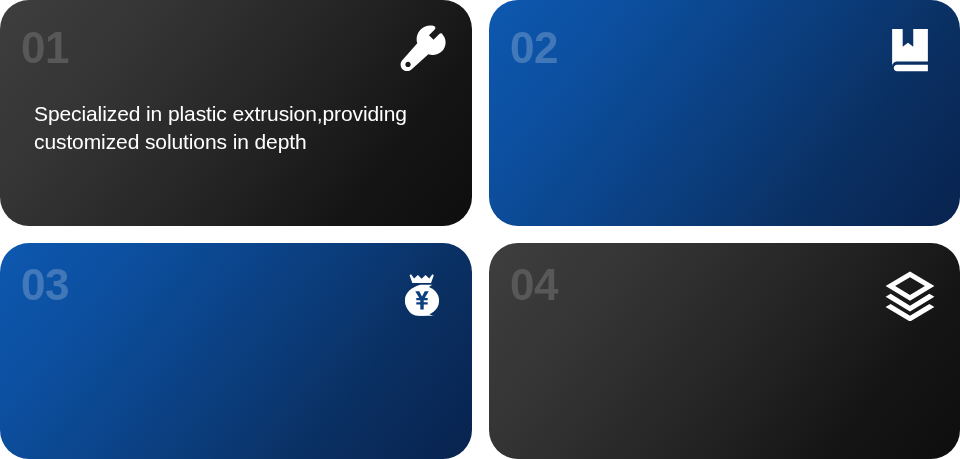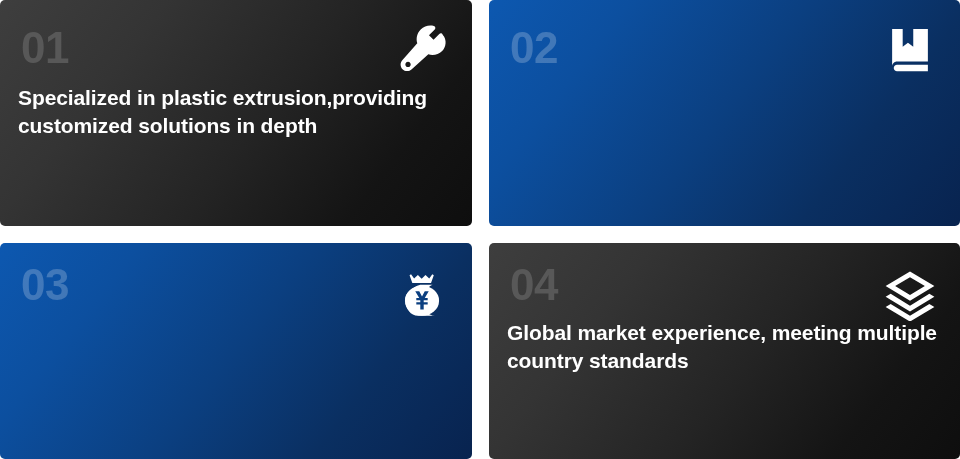--- a/index.html
+++ b/index.html
@@ -20,21 +20,21 @@
     display: grid;
     grid-template-columns: 472px 471px;
     grid-template-rows: 226px 216px;
     column-gap: 17px;
     row-gap: 17px;
     box-sizing: border-box;
   }
 
   .card {
     position: relative;
-    border-radius: 5px;
+    border-radius: 29px;
     overflow: hidden;
     box-sizing: border-box;
     padding: 26px 22px 20px 18px;
     display: flex;
     flex-direction: column;
     justify-content: flex-start;
   }
 
   .card.dark {
     background: linear-gradient(128deg, #3e3e3e 0%, #343434 26%, #242424 55%, #141414 80%, #0e0e0e 100%);
@@ -54,24 +54,24 @@
     letter-spacing: -0.5px;
     margin: 0 0 14px 3px;
     user-select: none;
   }
   .card.dark .num { color: #585858; }
   .card.blue .num { color: rgba(255,255,255,0.22); }
 
   .card.r2 .num { margin-bottom: 12px; }
 
   .desc {
-    margin: 0;
+    margin: 16px;
     color: #ffffff;
     font-size: 21px;
-    font-weight: 700;
+    font-weight: 400;
     line-height: 1.33;
     letter-spacing: -0.1px;
     max-width: 430px;
   }
 
   .icon {
     position: absolute;
     top: 24px;
     right: 24px;
     width: 52px;
@@ -114,21 +114,20 @@
         <path fill="#ffffff" d="M18.5 6.5l3.8 5.2 4.6-4.3 4.7 4.5 4.7-4.5 4.6 4.3 3.8-5.2 1.8 1.2 -3.4 9.6H20.1L16.7 7.7z"></path>
         <path fill="#ffffff" d="M23.0 19.5h18c0 0-14.8 5.4-14.8 18.9 0 10.6 8.2 19.1 18.3 19.1H19.5C9.4 57.5 1.2 49.0 1.2 38.4 1.2 24.9 23.0 19.5 23.0 19.5z" transform="translate(10.5,0) scale(0.84 1)"></path>
         <ellipse cx="32" cy="39" rx="21" ry="18.5" fill="#ffffff"></ellipse>
         <path fill="#0b3f80" d="M28.6 27.5l3.4 6.3 3.4-6.3h4.9l-4.9 8.2h3.6v2.9h-4.9v2.2h4.9v2.9h-4.9v6.0h-4.2v-6.0h-4.9v-2.9h4.9v-2.2h-4.9v-2.9h3.6l-4.9-8.2z"></path>
       </svg>
     </span>
   </div>
 
   <div class="card dark r2">
     <div class="num">04</div>
-    <p class="desc">Global market experience, meeting multiple country standards</p>
     <span class="icon">
       <svg viewBox="0 0 64 64" xmlns="http://www.w3.org/2000/svg">
         <path fill="#ffffff" d="M32 3L2 21l30 18 30-18L32 3zm0 7.2L50.3 21 32 31.9 13.7 21 32 10.2z"></path>
         <path fill="#ffffff" d="M8.2 30.6L2 34.3l30 18 30-18 -6.2-3.7L32 45.1 8.2 30.6z"></path>
         <path fill="#ffffff" d="M8.2 43.0L2 46.7l30 18 30-18 -6.2-3.7L32 57.5 8.2 43.0z"></path>
       </svg>
     </span>
   </div>
 
 </div>

